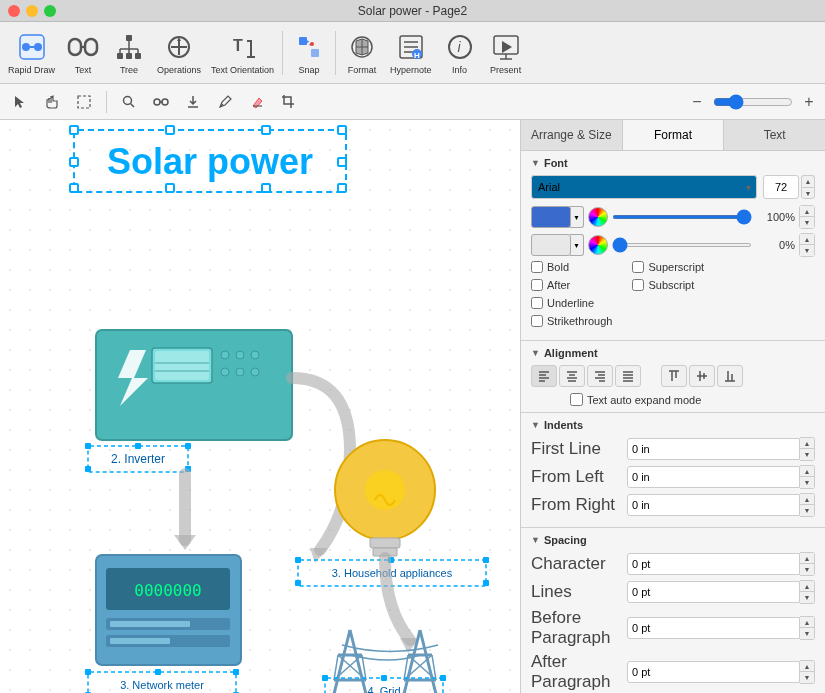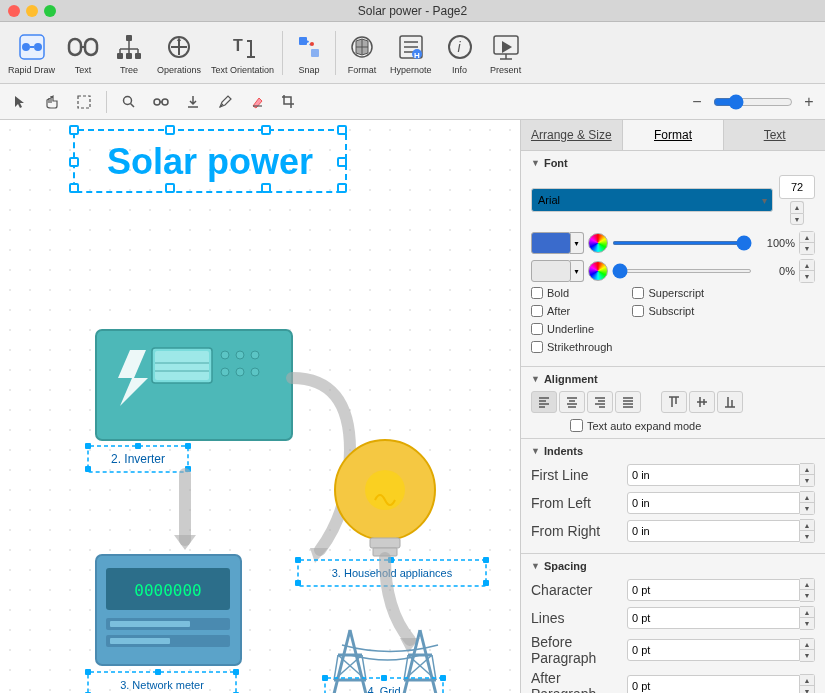--- a/index.html
+++ b/index.html
@@ -143,21 +143,20 @@
     .panel-tab {
       flex: 1;
       height: 30px;
       display: flex;
       align-items: center;
       justify-content: center;
       font-size: 12px;
       cursor: pointer;
       border-right: 1px solid #ccc;
       color: #444;
-      text-decoration: underline;
     }
     .panel-tab:last-child { border-right: none; }
     .panel-tab.active {
       background: #f5f5f5;
       font-weight: 500;
       color: #000;
     }
 
     
     .panel-section {
@@ -178,21 +177,21 @@
       font-size: 9px;
       color: #666;
     }
     .panel-row {
       display: flex;
       align-items: center;
       margin-bottom: 4px;
       gap: 6px;
     }
     .panel-label {
-      font-size: 14px;
+      font-size: 17px;
       color: #444;
       width: 90px;
       flex-shrink: 0;
     }
     .spinner-wrapper {
       display: flex;
       align-items: center;
       flex: 1;
     }
     .spinner-input {
@@ -255,21 +254,20 @@
       padding: 0 20px 0 6px;
       font-size: 11px;
       background: #0369a1;
       appearance: none;
       -webkit-appearance: none;
     }
     .font-size-wrapper {
       display: flex;
       align-items: center;
       gap: 2px;
-      flex-direction: column;
     }
     .font-size-input {
       width: 36px;
       height: 24px;
       border: 1px solid #ccc;
       border-radius: 3px;
       padding: 0 4px;
       font-size: 11px;
       text-align: center;
       background: white;

